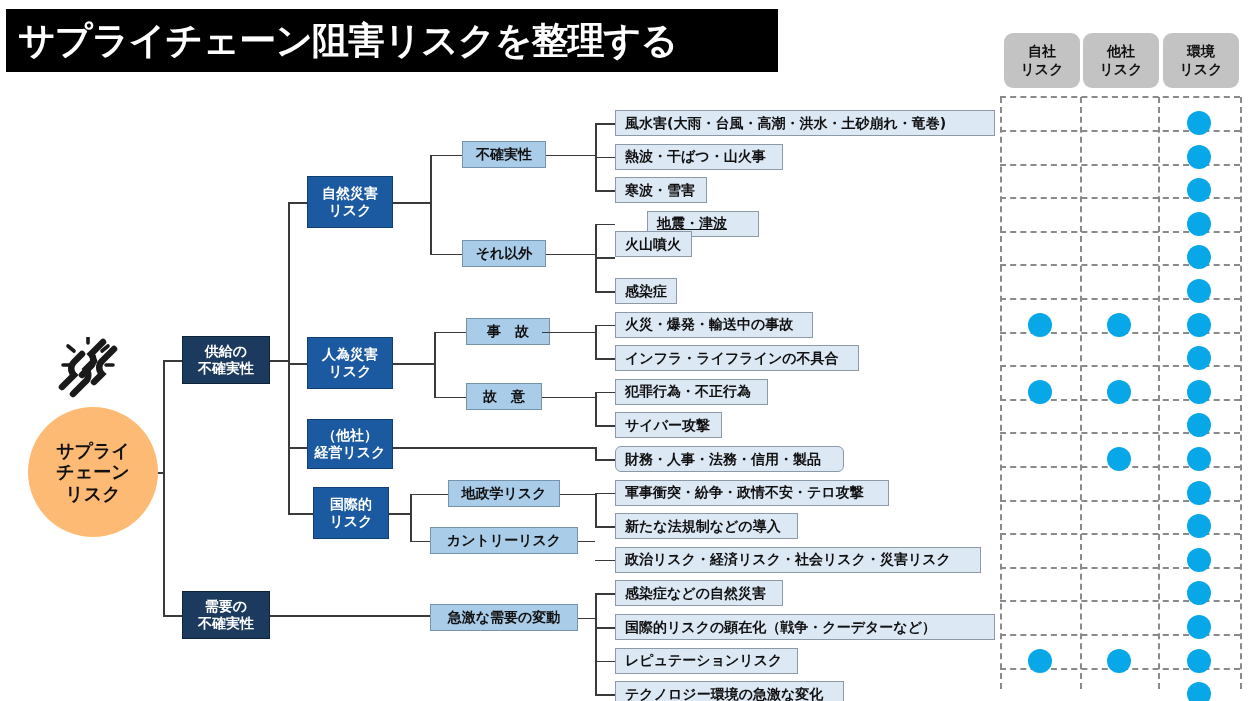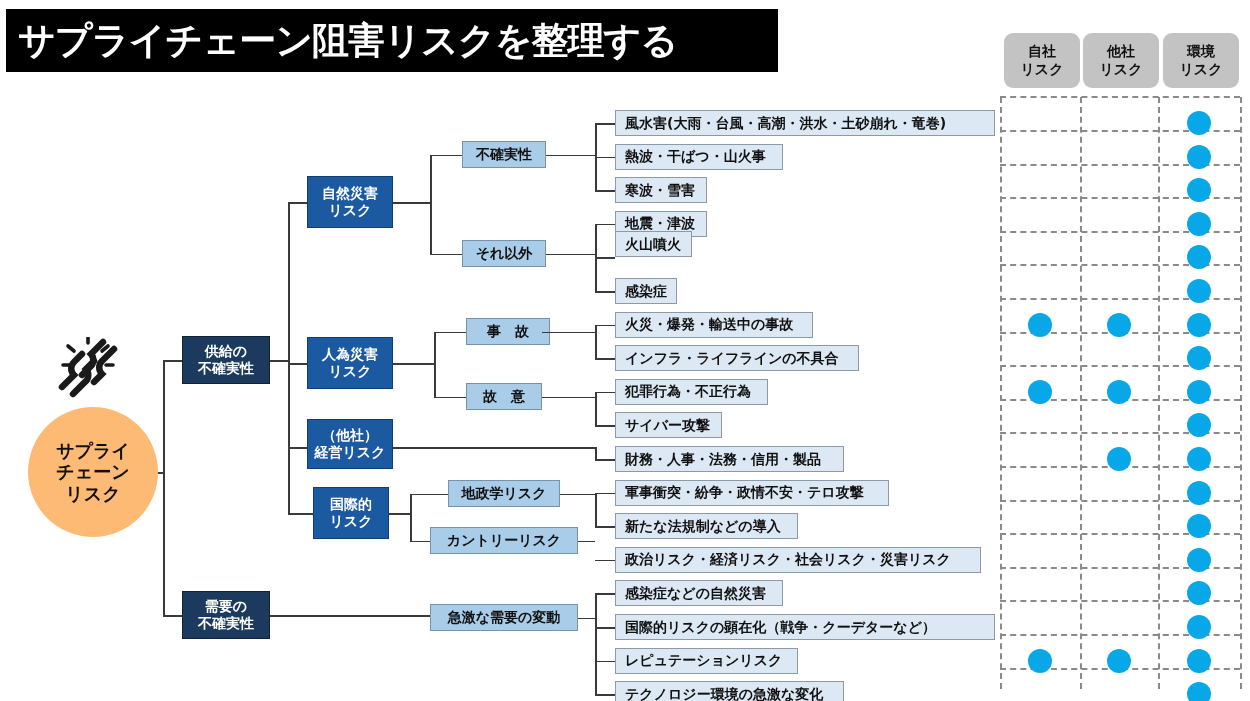--- a/index.html
+++ b/index.html
@@ -179,28 +179,28 @@
     <div class="ln lnh" style="left: 595px; top: 694.2px; width: 20px;"></div>
     <div class="ln lnh" style="left: 393px; top: 447px; width: 202px;"></div>
     <div class="ln lnv" style="left: 595px; top: 447px; height: 12px;"></div>
     <div class="ln lnh" style="left: 595px; top: 459px; width: 20px;"></div>
   </div>
 
 <div id="leaf-layer">
     <div class="node leaf" style="left: 615px; top: 110px; width: 380px;">風水害(大雨・台風・高潮・洪水・土砂崩れ・竜巻)</div>
     <div class="node leaf" style="left: 615px; top: 143.6px; width: 168px;">熱波・干ばつ・山火事</div>
     <div class="node leaf" style="left: 615px; top: 177.2px; width: 92px;">寒波・雪害</div>
-    <div class="node leaf" style="left: 615px; top: 210.8px; width: 92px;">地震・津波</div>
+    <div class="node leaf" style="left: 647px; top: 210.8px; width: 112px; text-decoration: underline;">地震・津波</div>
     <div class="node leaf" style="left: 615px; top: 231px; width: 77px;">火山噴火</div>
     <div class="node leaf" style="left: 615px; top: 278px; width: 62px;">感染症</div>
     <div class="node leaf" style="left: 615px; top: 311.6px; width: 198px;">火災・爆発・輸送中の事故</div>
     <div class="node leaf" style="left: 615px; top: 345.2px; width: 244px;">インフラ・ライフラインの不具合</div>
     <div class="node leaf" style="left: 615px; top: 378.8px; width: 153px;">犯罪行為・不正行為</div>
     <div class="node leaf" style="left: 615px; top: 412.4px; width: 107px;">サイバー攻撃</div>
-    <div class="node leaf" style="left: 615px; top: 446px; width: 229px;">財務・人事・法務・信用・製品</div>
+    <div class="node leaf" style="left: 615px; top: 446px; width: 229px; border-radius: 6px;">財務・人事・法務・信用・製品</div>
     <div class="node leaf" style="left: 615px; top: 479.6px; width: 274px;">軍事衝突・紛争・政情不安・テロ攻撃</div>
     <div class="node leaf" style="left: 615px; top: 513.2px; width: 183px;">新たな法規制などの導入</div>
     <div class="node leaf" style="left: 615px; top: 546.8px; width: 366px;">政治リスク・経済リスク・社会リスク・災害リスク</div>
     <div class="node leaf" style="left: 615px; top: 580.4px; width: 168px;">感染症などの自然災害</div>
     <div class="node leaf" style="left: 615px; top: 614px; width: 380px;">国際的リスクの顕在化（戦争・クーデターなど）</div>
     <div class="node leaf" style="left: 615px; top: 647.6px; width: 183px;">レピュテーションリスク</div>
     <div class="node leaf" style="left: 615px; top: 681.2px; width: 229px;">テクノロジー環境の急激な変化</div>
   </div>
 
 <div id="matrix-layer">

